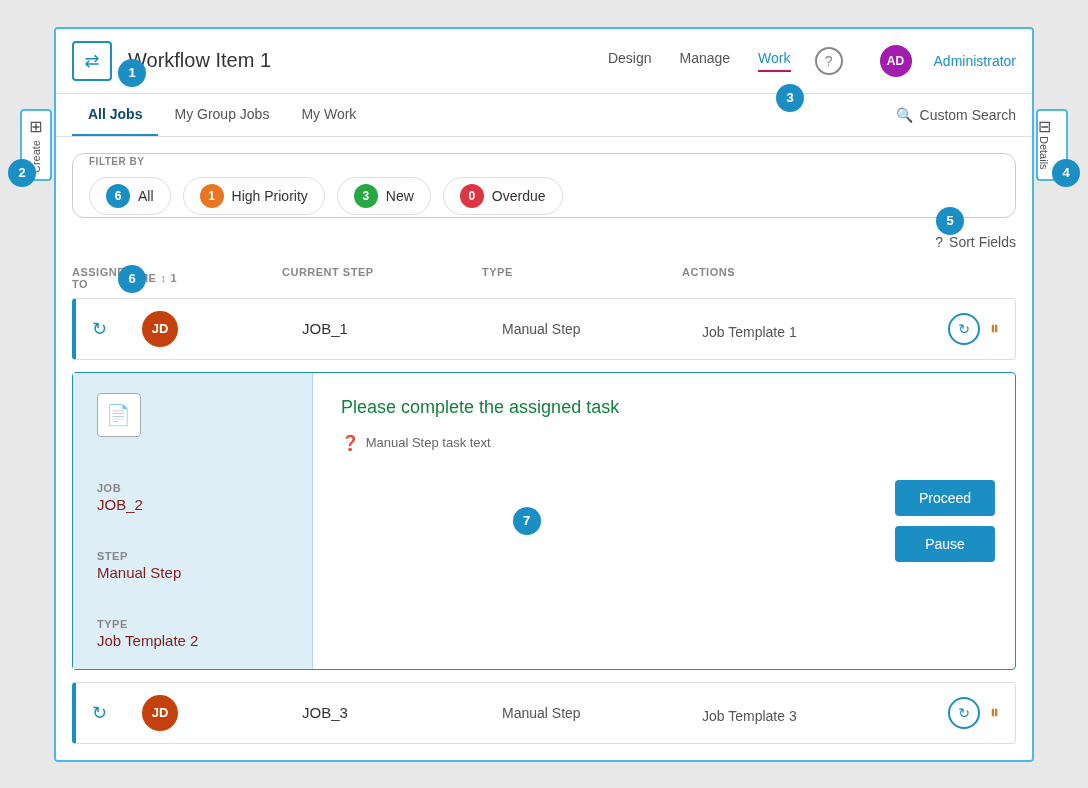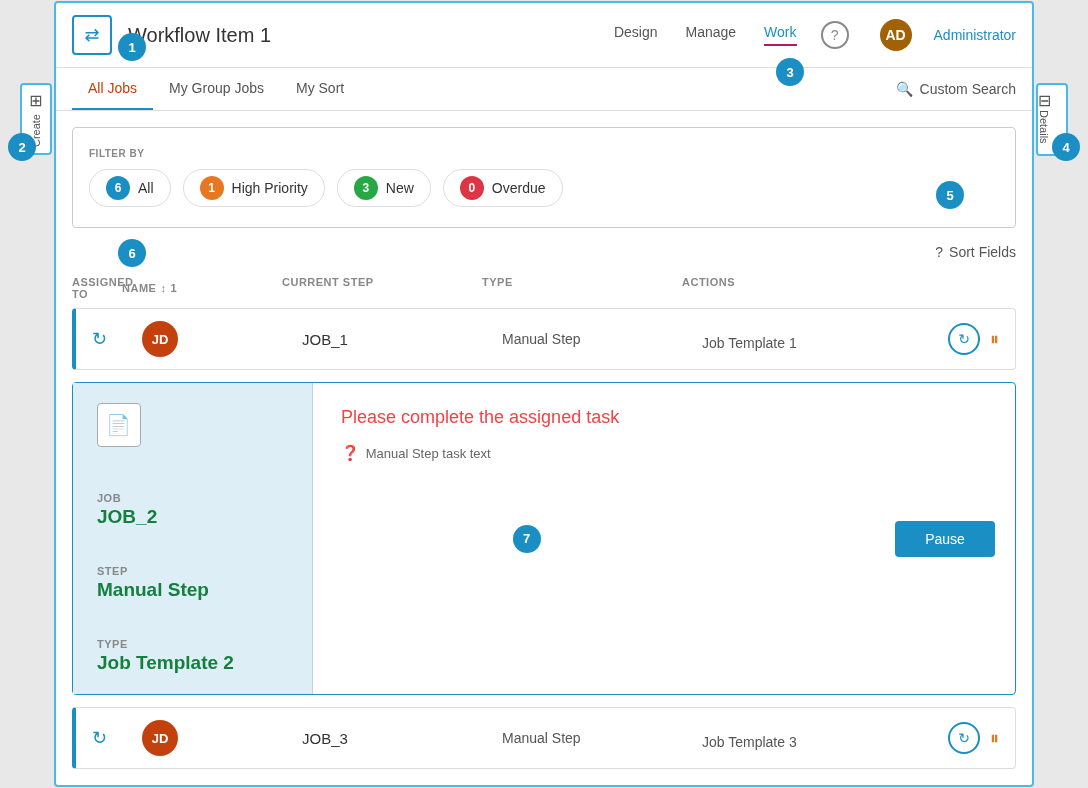--- a/index.html
+++ b/index.html
@@ -63,26 +63,26 @@
       border: 2px solid #888;
       display: flex; align-items: center; justify-content: center;
       color: #888;
       font-size: 14px;
       cursor: pointer;
       margin-left: 8px;
     }
     .user-avatar {
       width: 32px; height: 32px;
       border-radius: 50%;
-      background: #a16207;
+      background: #a21caf;
       color: #fff;
-      font-size: 14px;
-      font-weight: bold;
-      display: flex; align-items: center; justify-content: center;
-      margin-left: 15px;
+      font-size: 12px;
+      font-weight: bold;
+      display: flex; align-items: center; justify-content: center;
+      margin-left: 21px;
     }
     .user-name {
       font-size: 14px;
       color: #1b8fc4;
       cursor: pointer;
       margin-left: 6px;
     }
     
     .left-sidebar {
       position: absolute;
@@ -146,40 +146,40 @@
       position: relative;
     }
     .tab {
       padding: 12px 16px;
       font-size: 14px;
       color: #555;
       cursor: pointer;
       border-bottom: 2px solid transparent;
     }
     .tab.active {
-      color: #c2410c;
+      color: #0c4a6e;
       border-bottom: 2px solid #1b8fc4;
-      font-weight: 400;
+      font-weight: 700;
     }
     .custom-search {
       margin-left: auto;
       display: flex;
       align-items: center;
       gap: 6px;
       font-size: 14px;
       color: #555;
       cursor: pointer;
     }
     .custom-search-icon { color: #888; }
     
     .filter-section {
       margin: 16px;
       border: 1px solid #ccc;
-      border-radius: 4px;
-      padding: 20px 16px;
+      border-radius: 12px;
+      padding: 2px 16px;
     }
     .filter-label {
       font-size: 10px;
       font-weight: bold;
       color: #888;
       letter-spacing: 0.5px;
       margin-bottom: 10px;
     }
     .filter-options {
       display: flex;
@@ -302,34 +302,34 @@
     }
     .job-detail-label {
       font-size: 11px;
       color: #888;
       font-weight: bold;
       letter-spacing: 0.5px;
       margin-bottom: 2px;
       margin-top: 21px;
     }
     .job-detail-value {
-      font-size: 19px;
-      color: #15803d;
-      font-weight: 700;
+      font-size: 15px;
+      color: #7f1d1d;
+      font-weight: 400;
     }
     .job-expanded-right {
       flex: 1;
       padding: 24px 28px;
       display: flex;
       flex-direction: column;
       justify-content: space-between;
     }
     .task-message {
       font-size: 18px;
-      color: #ef4444;
+      color: #15803d;
       margin-bottom: 16px;
     }
     .help-text {
       font-size: 13px;
       color: #666;
       display: flex;
       align-items: center;
       gap: 6px;
     }
     .help-text-icon {
@@ -419,21 +419,21 @@
   <div class="right-sidebar">
     <div>
       <span class="sidebar-details-icon">⊟</span>
       <span class="sidebar-details-label">Details</span>
     </div>
   </div>
 
   <div class="tabs-container">
     <div class="tab active">All Jobs</div>
     <div class="tab">My Group Jobs</div>
-    <div class="tab">My Sort</div>
+    <div class="tab">My Work</div>
     <div class="custom-search">
       <span class="custom-search-icon">🔍</span>
       <span>Custom Search</span>
     </div>
   </div>
 
   <div class="filter-section">
     <div class="filter-label">FILTER BY</div>
     <div class="filter-options">
       <div class="filter-option">
@@ -505,20 +505,21 @@
       <div class="callout" style="position:absolute; top:50%; left:38%; transform:translate(-50%,-50%);">7</div>
       <div>
         <div class="task-message">Please complete the assigned task</div>
         <div class="help-text">
           <span class="help-text-icon">❓</span>
           <span>Manual Step task text</span>
         </div>
       </div>
     </div>
     <div class="job-expanded-actions">
+      <button class="proceed-btn">Proceed</button>
       <button class="pause-btn">Pause</button>
     </div>
   </div>
 
   <div class="job-row" style="margin-bottom:16px;">
     <div style="color:#1b8fc4; font-size:18px;">↻</div>
     <div class="avatar-circle">JD</div>
     <div class="job-name">JOB_3</div>
     <div class="job-step">Manual Step</div>
     <div class="job-type">Job Template 3</div>

